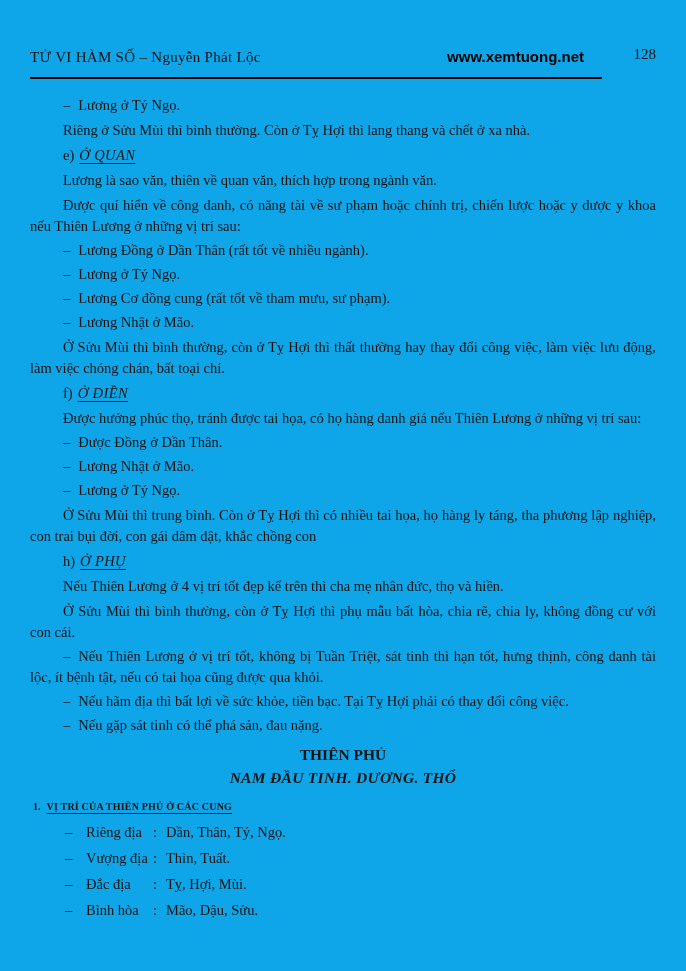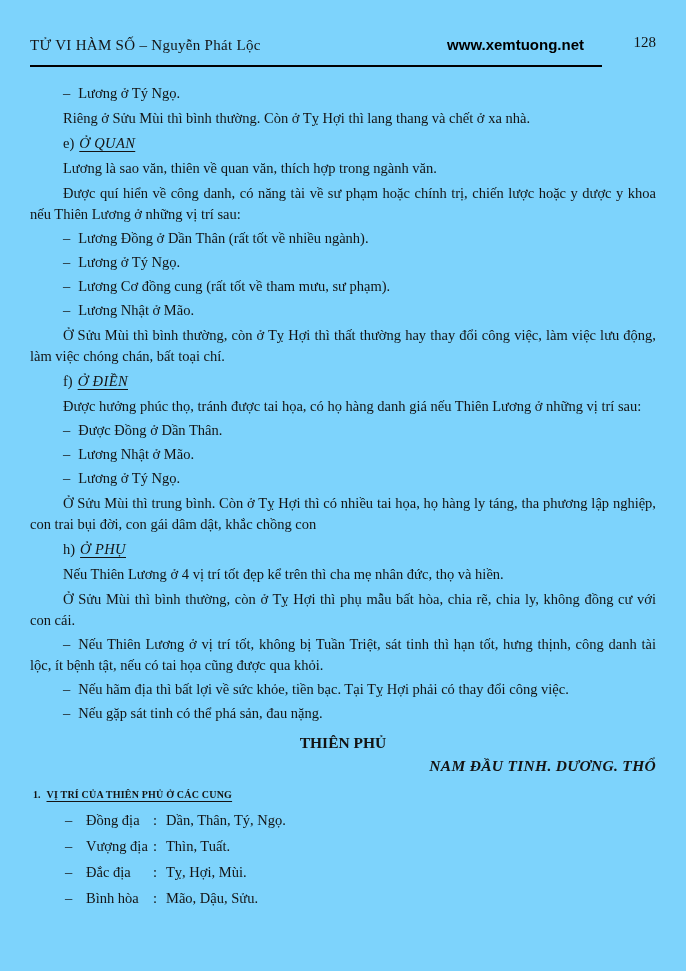--- a/index.html
+++ b/index.html
@@ -5,22 +5,22 @@
   * { margin:0; padding:0; box-sizing:border-box; }
   html, body { background:#ffffff; }
   body {
     width:686px; height:971px;
     font-family:"Liberation Serif", serif;
     color:#141414;
     overflow:hidden;
   }
   .page {
     width:686px; height:971px;
-    background:#7dd3fc;
-    padding:36px 30px 0 30px;
+    background:#0ea5e9;
+    padding:48px 30px 0 30px;
   }
 
   
   .header { display:flex; align-items:flex-start; }
   .header-main {
     flex:1;
     display:flex; justify-content:space-between; align-items:baseline;
     border-bottom:2px solid #000;
     padding-bottom:11px;
   }
@@ -57,21 +57,21 @@
     text-decoration:underline;
     text-underline-offset:3px;
     letter-spacing:0.4px;
   }
 
   .center-title {
     text-align:center; font-weight:bold; font-size:15.5px;
     margin-top:8px; text-indent:0;
   }
   .center-subtitle {
-    text-align:right; font-weight:bold; font-style:italic;
+    text-align:center; font-weight:bold; font-style:italic;
     font-size:15.5px; text-indent:0; margin-top:2px;
     letter-spacing:0.3px;
   }
 
   .section-heading {
     font-weight:bold; font-size:10px; margin-top:8px; text-indent:3px;
   }
   .sec-num { margin-right:6px; }
   .section-title {
     text-decoration:underline;
@@ -138,21 +138,21 @@
     <p class="para li"><span class="dash">–</span><span>Nếu hãm địa thì bất lợi về sức khỏe, tiền bạc. Tại Tỵ Hợi phải có thay đổi công việc.</span></p>
     <p class="para li"><span class="dash">–</span><span>Nếu gặp sát tinh có thể phá sản, đau nặng.</span></p>
 
     <p class="center-title">THIÊN PHỦ</p>
     <p class="center-subtitle">NAM ĐẦU TINH. DƯƠNG. THỔ</p>
 
     <p class="section-heading"><span class="sec-num">1.</span><span class="section-title">VỊ TRÍ CỦA THIÊN PHỦ Ở CÁC CUNG</span></p>
 
     <div class="pos-row">
       <span class="pos-dash">–</span>
-      <span class="pos-label">Đồng địa</span>
+      <span class="pos-label">Riêng địa</span>
       <span class="pos-colon">:</span>
       <span class="pos-value">Dần, Thân, Tý, Ngọ.</span>
     </div>
     <div class="pos-row">
       <span class="pos-dash">–</span>
       <span class="pos-label">Vượng địa</span>
       <span class="pos-colon">:</span>
       <span class="pos-value">Thìn, Tuất.</span>
     </div>
     <div class="pos-row">

